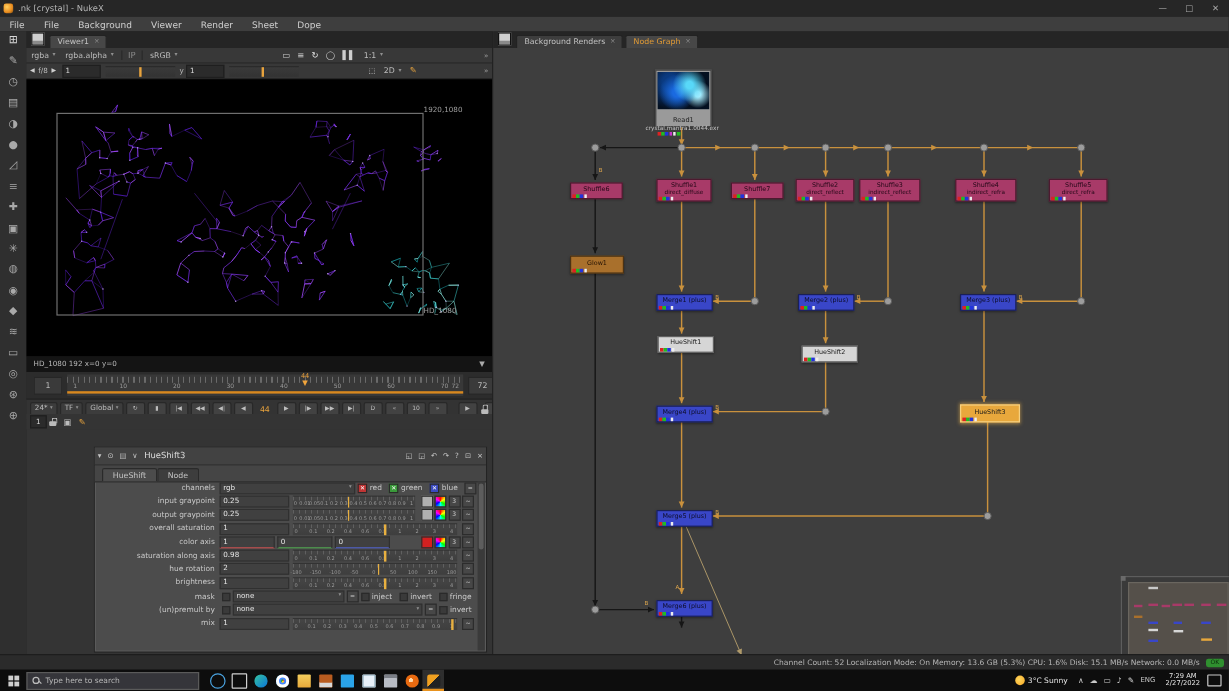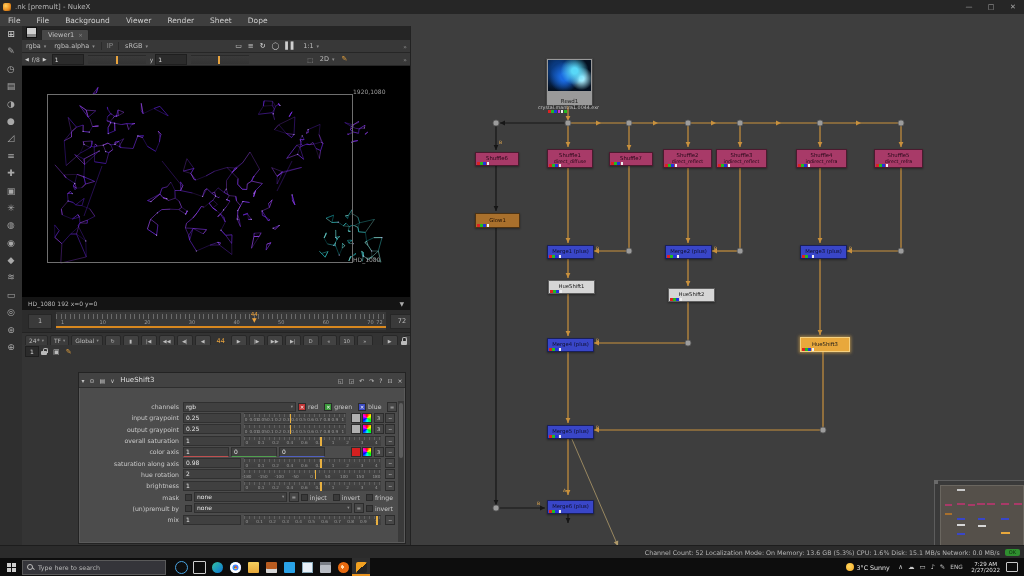--- a/index.html
+++ b/index.html
@@ -125,21 +125,21 @@
   #sun{width:8px;height:8px;border-radius:50%;background:radial-gradient(circle at 40% 40%,#ffd75e,#f5a623);margin-right:3px;}
   .trico{font-size:6.5px;color:#c9c9c9;margin:0 2.5px;}
   #clock{font-size:5.6px;color:#e2e2e2;text-align:center;line-height:1.15;margin:0 6px;}
   #notif{width:10px;height:8px;border:1px solid #c9c9c9;border-radius:1px;margin-right:6px;position:relative;}
 </style>
 </head>
 <body>
 
 <div id="titlebar" class="abs">
   <span id="app-icon"></span>
-  <span>.nk [premult] - NukeX</span>
+  <span>.nk [crystal] - NukeX</span>
   <div id="win-buttons">
     <span>—</span>
     <span>□</span>
     <span>✕</span>
   </div>
 </div>
 
 <div id="menubar" class="abs">
     <span class="mi">File</span>
     <span class="mi">File</span>
@@ -1187,20 +1187,24 @@
         <span id="nb-title">HueShift3</span>
         <span class="spacer"></span>
         <span class="hi">◱</span>
         <span class="hi">◲</span>
         <span class="hi">↶</span>
         <span class="hi">↷</span>
         <span class="hi">?</span>
         <span class="hi">⊡</span>
         <span class="hi">×</span>
       </div>
+    <div id="nb-tabs">
+      <span class="ntab active">HueShift</span>
+      <span class="ntab">Node</span>
+    </div>
     <div id="prows">
         <div class="prow">
           <span class="plabel">channels</span>
           <div class="pfield wide" style="max-width: 225px;">rgb</div>
           <span class="cbx col" style="background: rgb(192, 52, 52);">✕</span>
           <span class="cklabel">red</span>
           <span class="cbx col" style="background: rgb(58, 154, 58);">✕</span>
           <span class="cklabel">green</span>
           <span class="cbx col" style="background: rgb(58, 74, 192);">✕</span>
           <span class="cklabel">blue</span>
@@ -1399,20 +1403,31 @@
           </div>
         </div>
       </div>
     <div id="pscroll">
         <div class="thumb"></div>
       </div>
   </div>
 </div>
 
 <div id="ngpanel" class="abs">
+  <div class="tabbar">
+    <span class="pgrid"></span>
+    <div class="tab">
+        <span>Background Renders</span>
+        <span class="x">×</span>
+      </div>
+    <div class="tab active">
+        <span style="color:#e09a35;">Node Graph</span>
+        <span class="x">×</span>
+      </div>
+  </div>
   <div id="graph">
     <svg id="wires" width="614" height="505" style="position:absolute;left:0;top:0;">
         <line x1="157" y1="64" x2="157" y2="81" stroke="#c9913d" stroke-width="1.2"></line>
         <polygon points="157,81 154.6,76 159.4,76" fill="#c9913d"></polygon>
         <line x1="157" y1="83" x2="490" y2="83" stroke="#c9913d" stroke-width="1.2"></line>
         <line x1="155" y1="83" x2="89" y2="83" stroke="#161616" stroke-width="1.2"></line>
         <polygon points="89,83 94,80.6 94,85.4" fill="#161616"></polygon>
         <line x1="85" y1="85" x2="85" y2="110" stroke="#161616" stroke-width="1.2"></line>
         <polygon points="85,110 82.6,105 87.4,105" fill="#161616"></polygon>
         <line x1="157" y1="85" x2="157" y2="107" stroke="#c9913d" stroke-width="1.2"></line>

